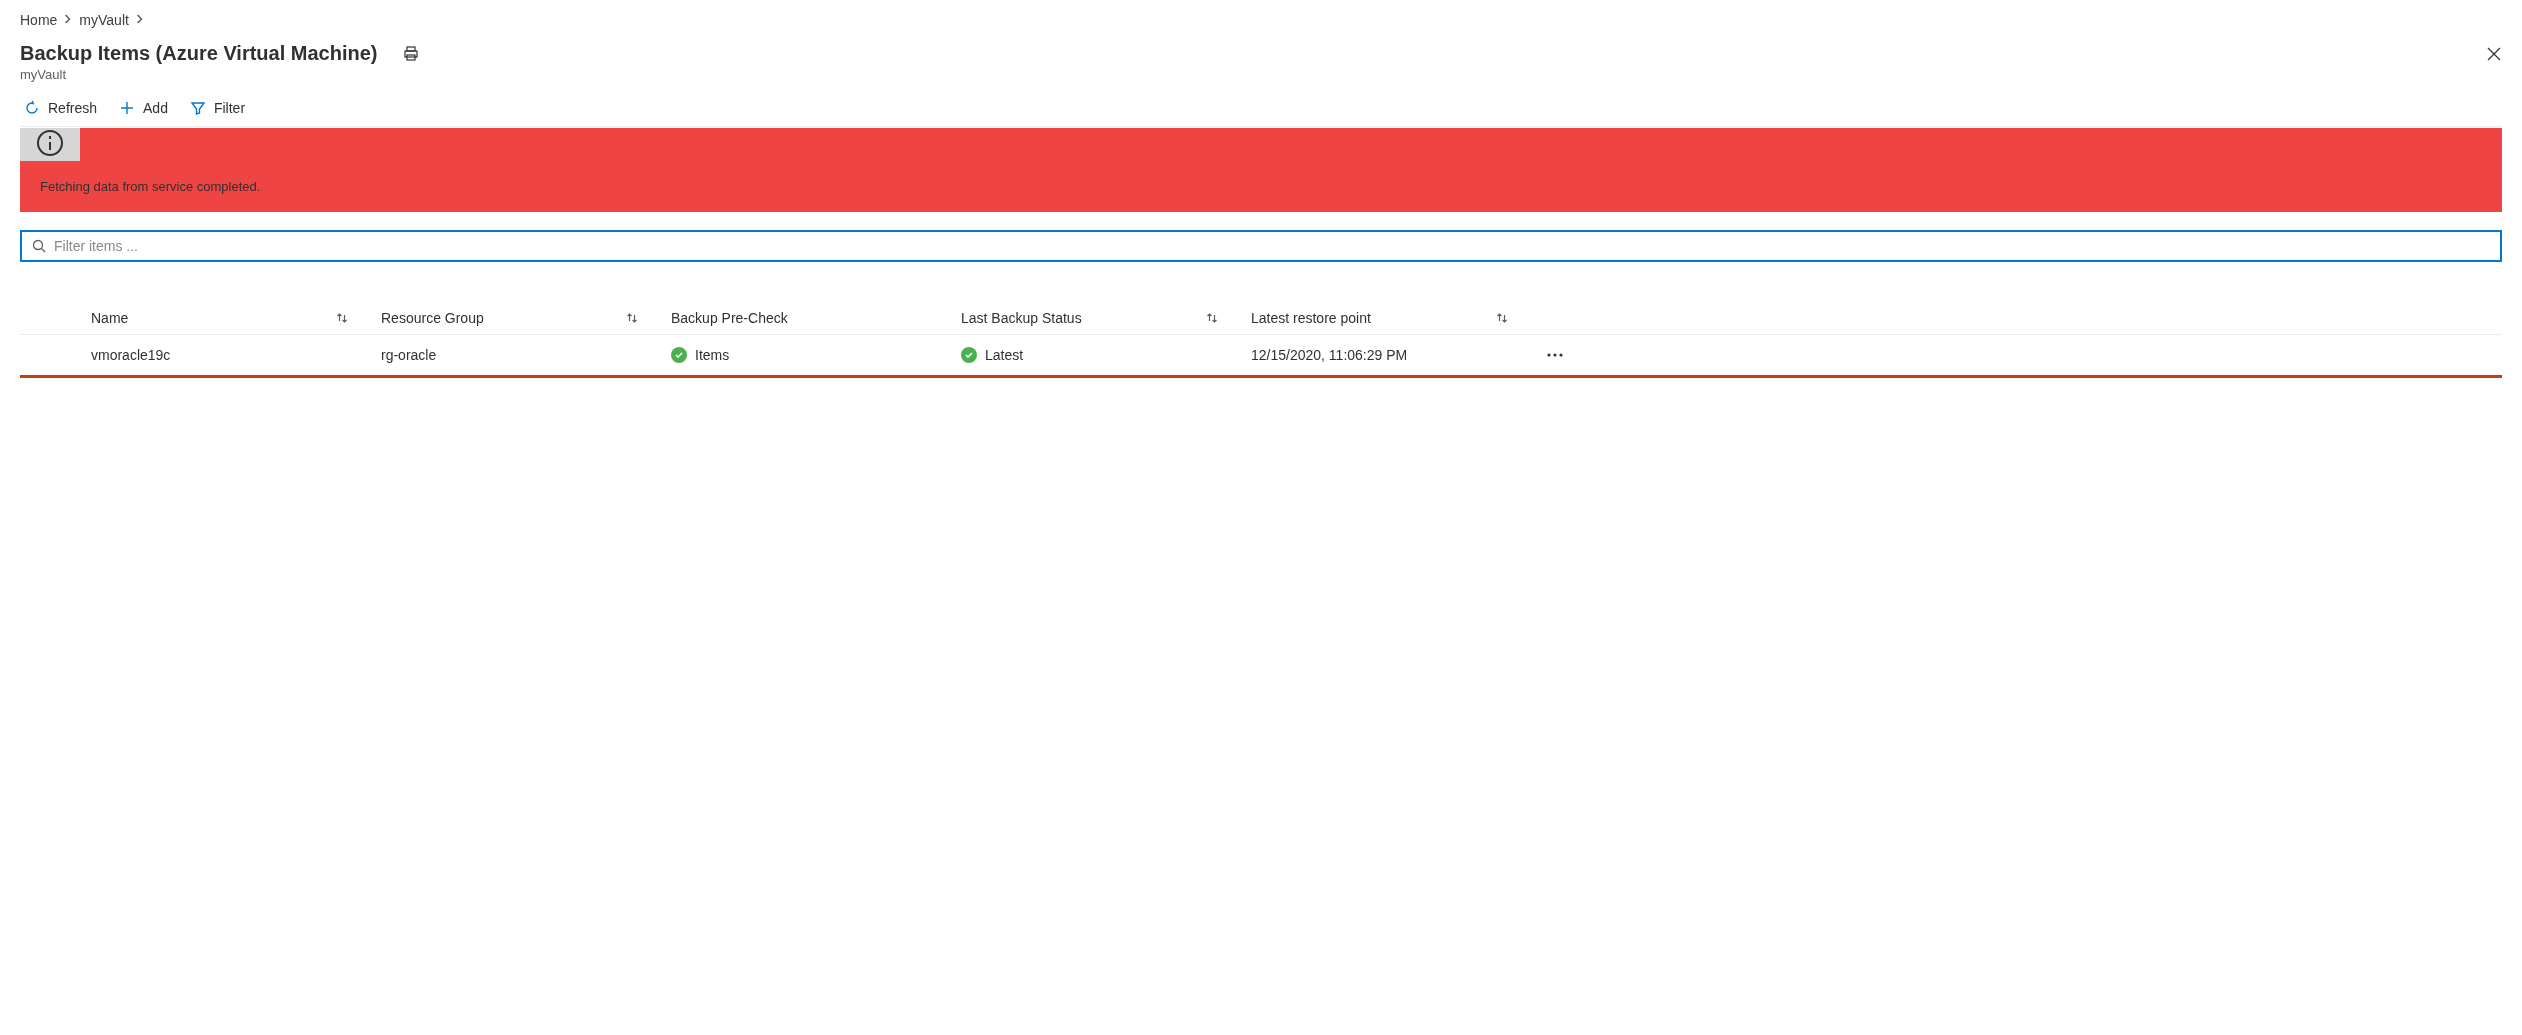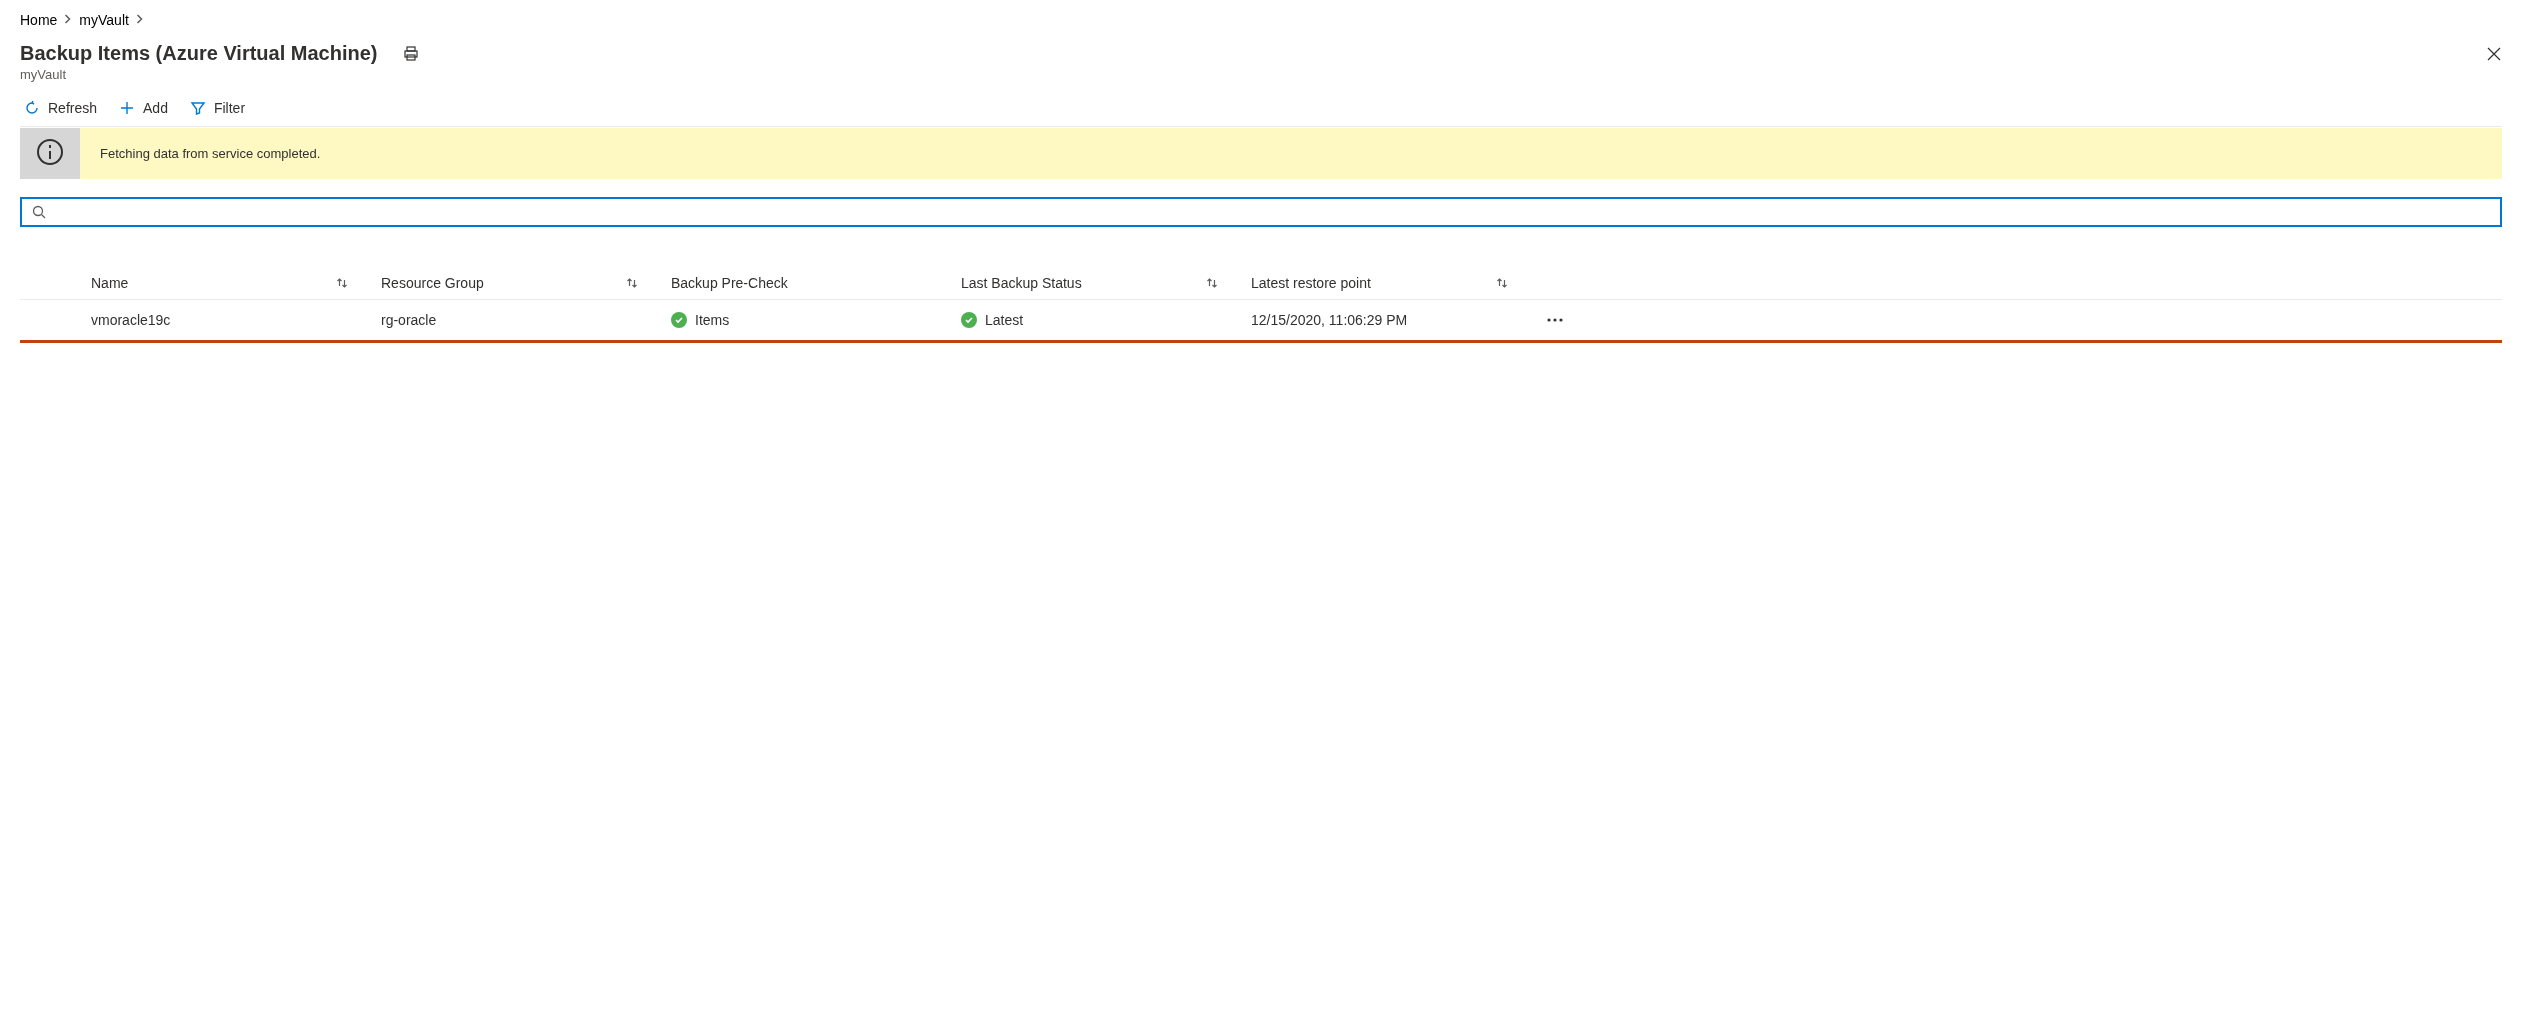--- a/index.html
+++ b/index.html
@@ -18,21 +18,21 @@
       padding: 12px 20px 20px 20px;
     }
     .breadcrumb {
       display: flex;
       align-items: center;
       gap: 6px;
       font-size: 14px;
       margin-bottom: 14px;
     }
     .breadcrumb a {
-      color: #000000;
+      color: #404040;
       text-decoration: none;
       cursor: pointer;
       text-align: right;
     }
     .chevron {
       color: #605e5c;
       font-size: 12px;
     }
     .title-row {
       display: flex;
@@ -80,22 +80,23 @@
       font-family: inherit;
     }
     .tool-icon {
       color: #0078d4;
       display: inline-flex;
       align-items: center;
     }
     .banner {
       display: flex;
       align-items: stretch;
-      background: #fef9c3;
+      background: #ef4444;
       margin-bottom: 18px;
+      flex-direction: column;
     }
     .banner-icon-box {
       background: #d6d6d6;
       width: 60px;
       display: flex;
       align-items: center;
       justify-content: center;
     }
     .banner-msg {
       padding: 18px 20px;
@@ -265,20 +266,21 @@
     <div class="banner-msg">Fetching data from service completed.</div>
   </div>
 
   <div class="filter-row">
     <span class="search-icon">
       <svg width="14" height="14" viewBox="0 0 14 14" stroke="currentColor" fill="none" stroke-width="1.3">
         <circle cx="6" cy="6" r="4.5"></circle>
         <line x1="9.5" y1="9.5" x2="13" y2="13"></line>
       </svg>
     </span>
+    <input class="filter-input" type="text" placeholder="Filter items ..." style="">
   </div>
 
   <div class="table">
 
     <div class="thead">
       <div class="col col-spacer"></div>
       <div class="col col-name">
         <span>Name</span>
         <span class="sort-icon">
           <svg width="14" height="14" viewBox="0 0 14 14" stroke="currentColor" fill="none" stroke-width="1.2">

